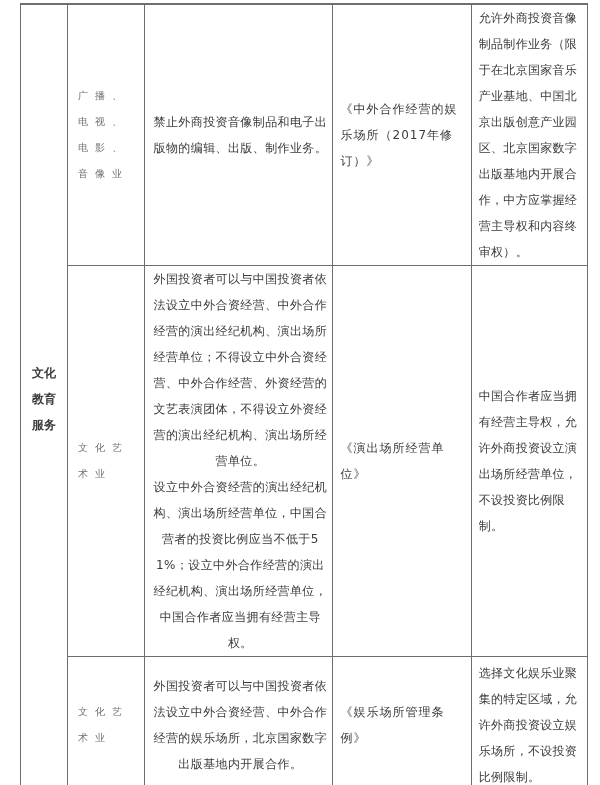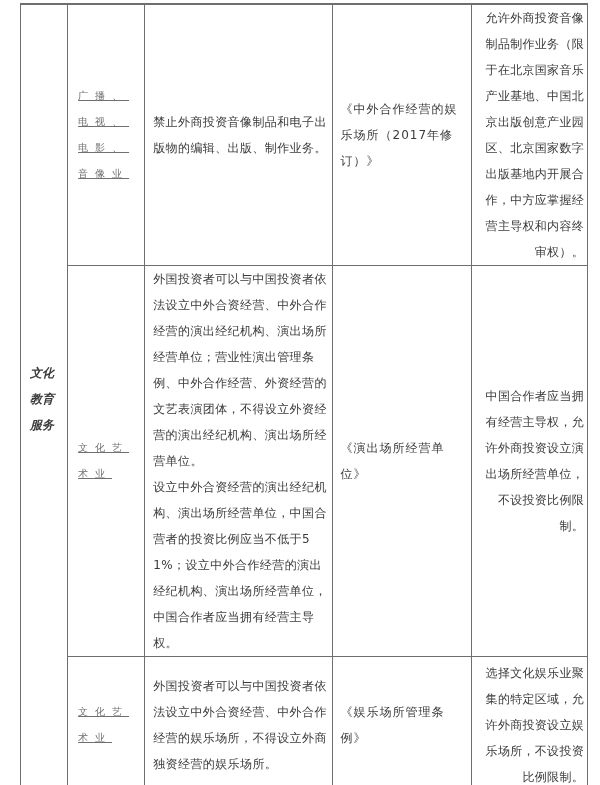--- a/index.html
+++ b/index.html
@@ -54,47 +54,44 @@
     text-align: center;
     font-weight: bold;
     font-size: 13px;
     line-height: 26px;
     color: #2a2a2a;
   }
   .cat-cell .cat-text {
     display: inline-block;
     width: 28px;
     text-align: left;
-    font-style: italic;
   }
   .sub-cell {
     padding: 0 6px 0 10px !important;
     font-size: 10px !important;
     letter-spacing: 7px;
     color: #707070 !important;
     line-height: 26px !important;
-    text-decoration: underline;
   }
   .desc-cell {
     padding: 0 4px 0 8px !important;
     letter-spacing: 0.4px;
   }
   .law-cell {
     padding: 0 6px 0 8px !important;
     letter-spacing: 1px;
   }
   .open-cell {
     padding: 0 3px 0 7px !important;
     letter-spacing: 0.3px;
-    text-align: right;
   }
   .row-1 td { height: 256px; }
   .row-2 td { height: 390px; }
   .row-3 td { height: 135px; }
-  .para { display: block; }
+  .para { display: block; text-align: center; }
 </style>
 </head>
 <body>
 
 <div class="table-wrap">
   <table class="doc-table">
     <colgroup>
       <col class="col-cat">
       <col class="col-sub">
       <col class="col-desc">
@@ -122,30 +119,30 @@
         <td class="desc-cell">
           <span class="para">禁止外商投资音像制品和电子出版物的编辑、出版、制作业务。</span>
         </td>
         <td class="law-cell">《中外合作经营的娱乐场所（2017年修订）》</td>
         <td class="open-cell">允许外商投资音像制品制作业务（限于在北京国家音乐产业基地、中国北京出版创意产业园区、北京国家数字出版基地内开展合作，中方应掌握经营主导权和内容终审权）。</td>
       </tr>
 
       <tr class="row-2">
         <td class="sub-cell">文化艺术业</td>
         <td class="desc-cell">
-          <span class="para">外国投资者可以与中国投资者依法设立中外合资经营、中外合作经营的演出经纪机构、演出场所经营单位；营业性演出管理条例、中外合作经营、外资经营的文艺表演团体，不得设立外资经营的演出经纪机构、演出场所经营单位。</span>
+          <span class="para">外国投资者可以与中国投资者依法设立中外合资经营、中外合作经营的演出经纪机构、演出场所经营单位；不得设立中外合资经营、中外合作经营、外资经营的文艺表演团体，不得设立外资经营的演出经纪机构、演出场所经营单位。</span>
           <span class="para">设立中外合资经营的演出经纪机构、演出场所经营单位，中国合营者的投资比例应当不低于51%；设立中外合作经营的演出经纪机构、演出场所经营单位，中国合作者应当拥有经营主导权。</span>
         </td>
         <td class="law-cell">《演出场所经营单位》</td>
         <td class="open-cell">中国合作者应当拥有经营主导权，允许外商投资设立演出场所经营单位，不设投资比例限制。</td>
       </tr>
 
       <tr class="row-3">
         <td class="sub-cell">文化艺术业</td>
         <td class="desc-cell">
-          <span class="para">外国投资者可以与中国投资者依法设立中外合资经营、中外合作经营的娱乐场所，不得设立外商独资经营的娱乐场所。</span>
+          <span class="para">外国投资者可以与中国投资者依法设立中外合资经营、中外合作经营的娱乐场所，北京国家数字出版基地内开展合作。</span>
         </td>
         <td class="law-cell">《娱乐场所管理条例》</td>
         <td class="open-cell">选择文化娱乐业聚集的特定区域，允许外商投资设立娱乐场所，不设投资比例限制。</td>
       </tr>
     </tbody>
   </table>
 </div>
 
 </body></html>

